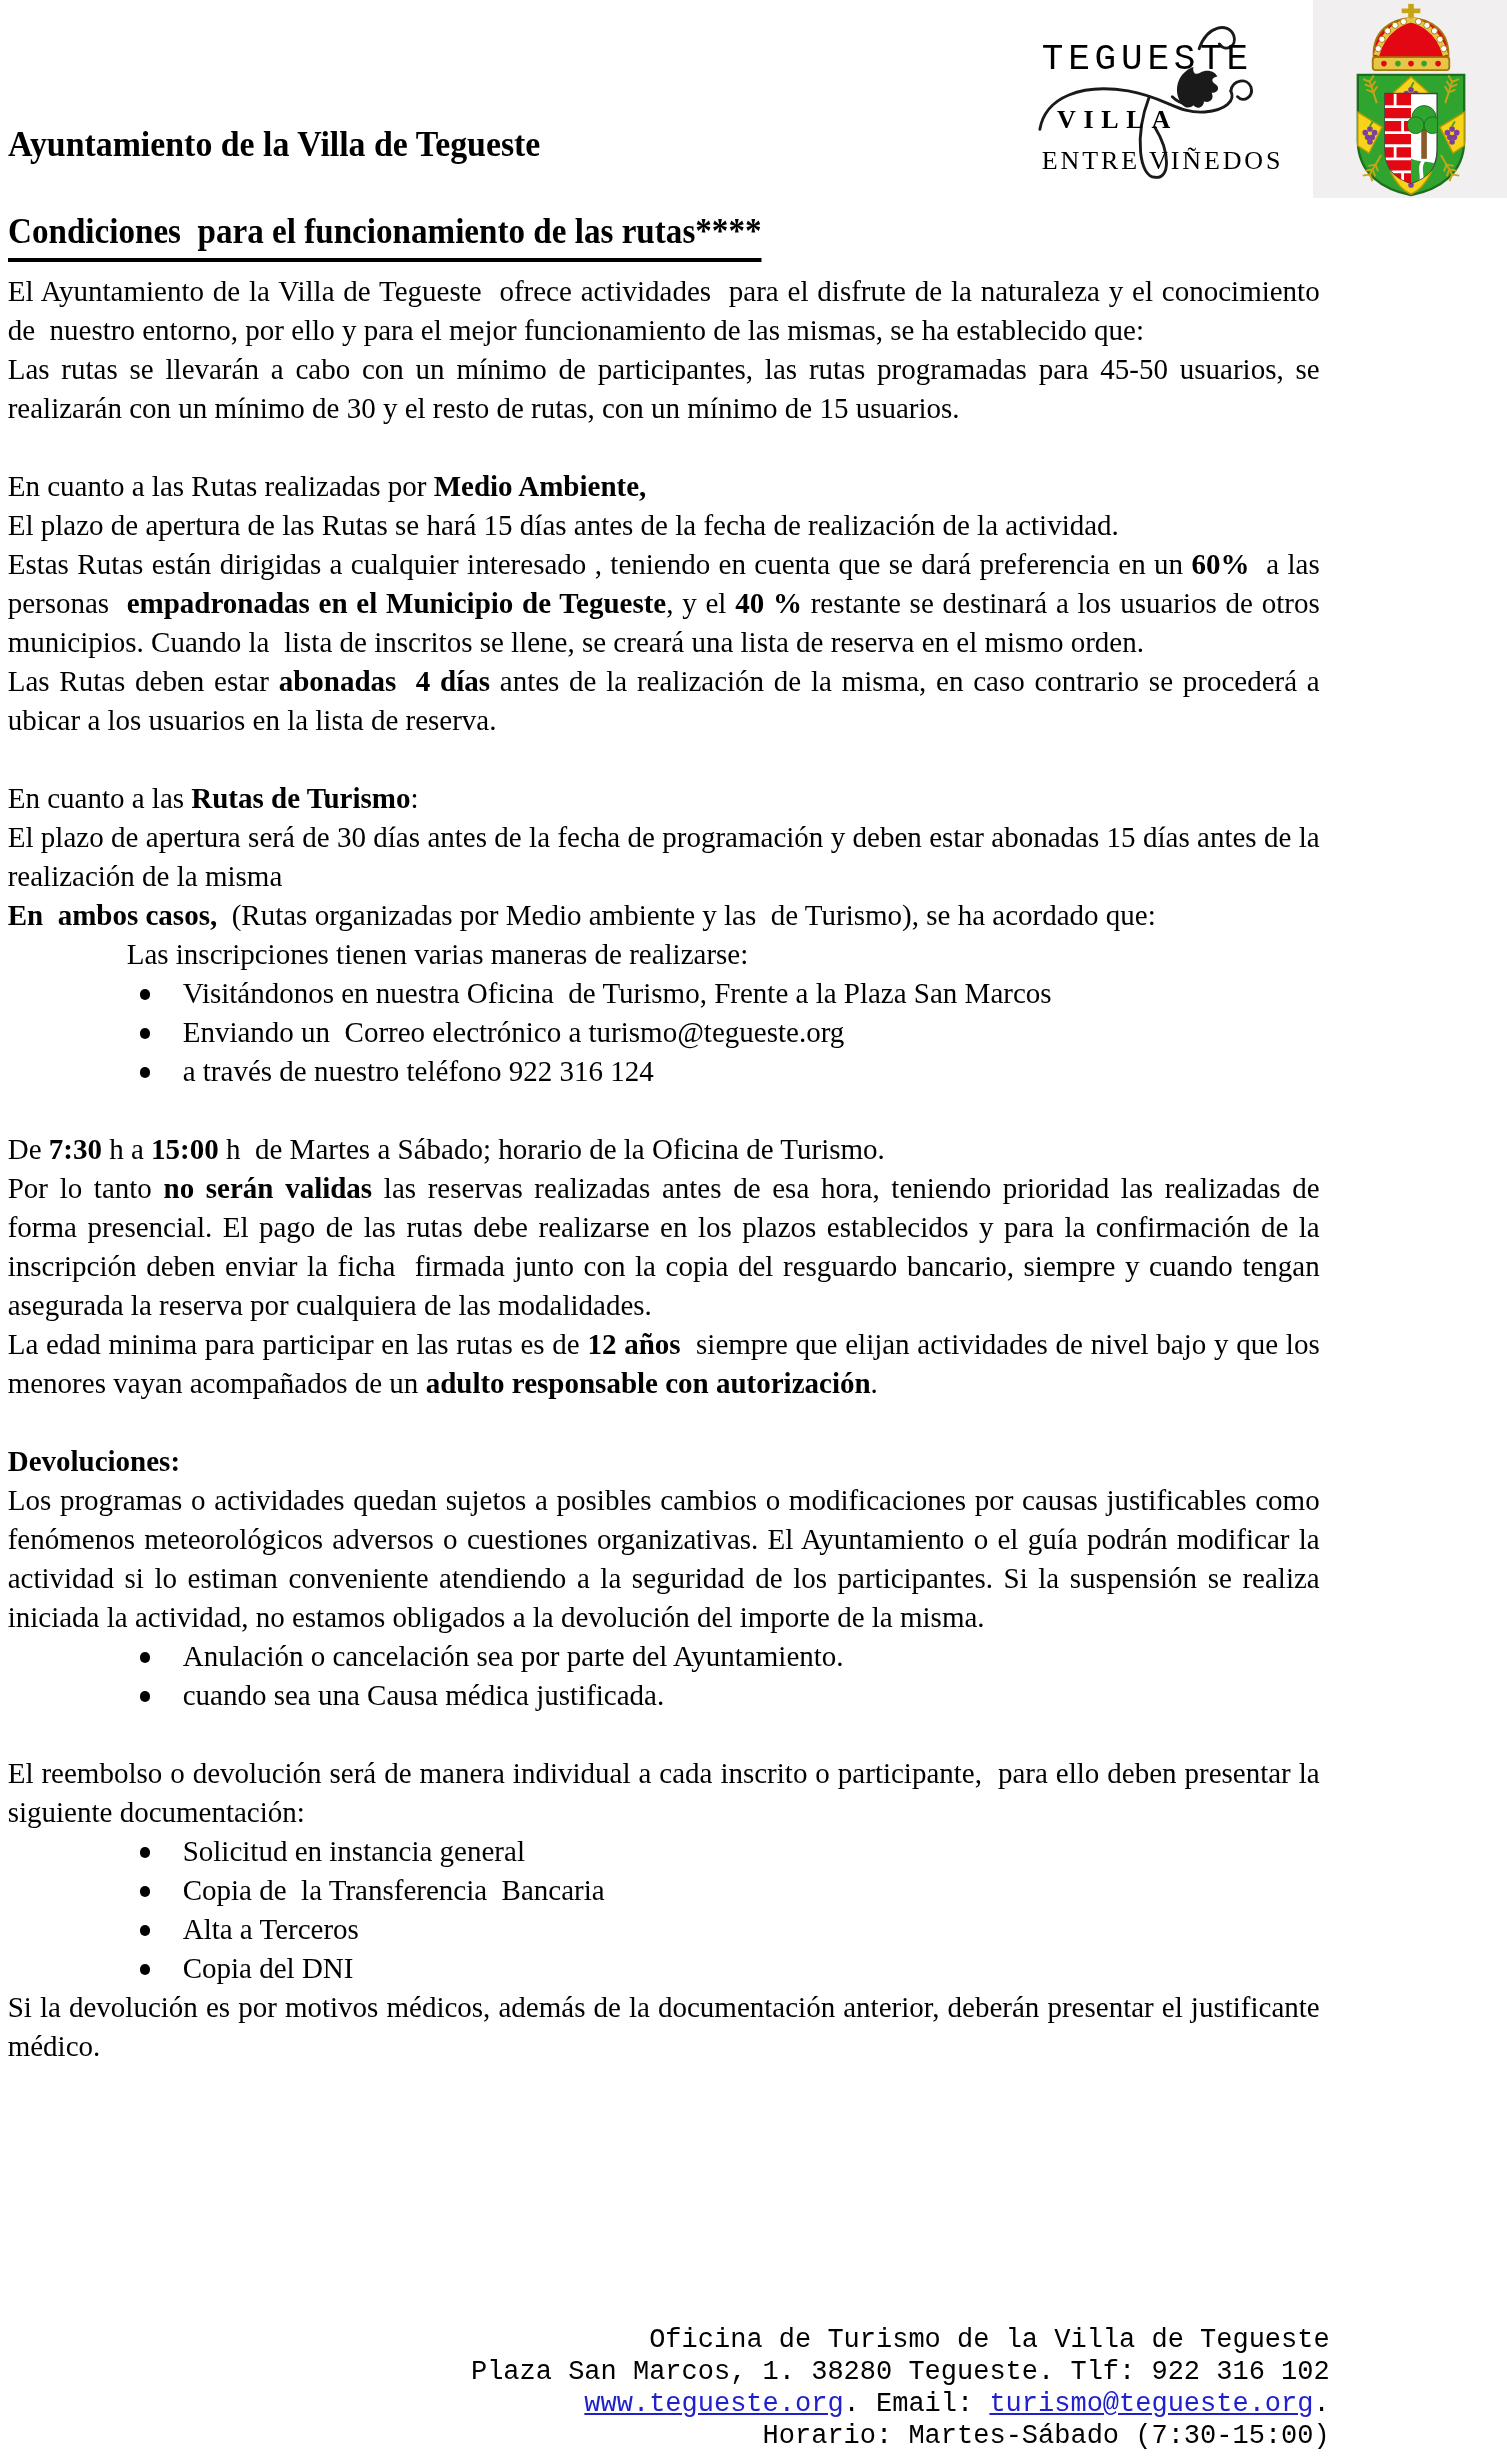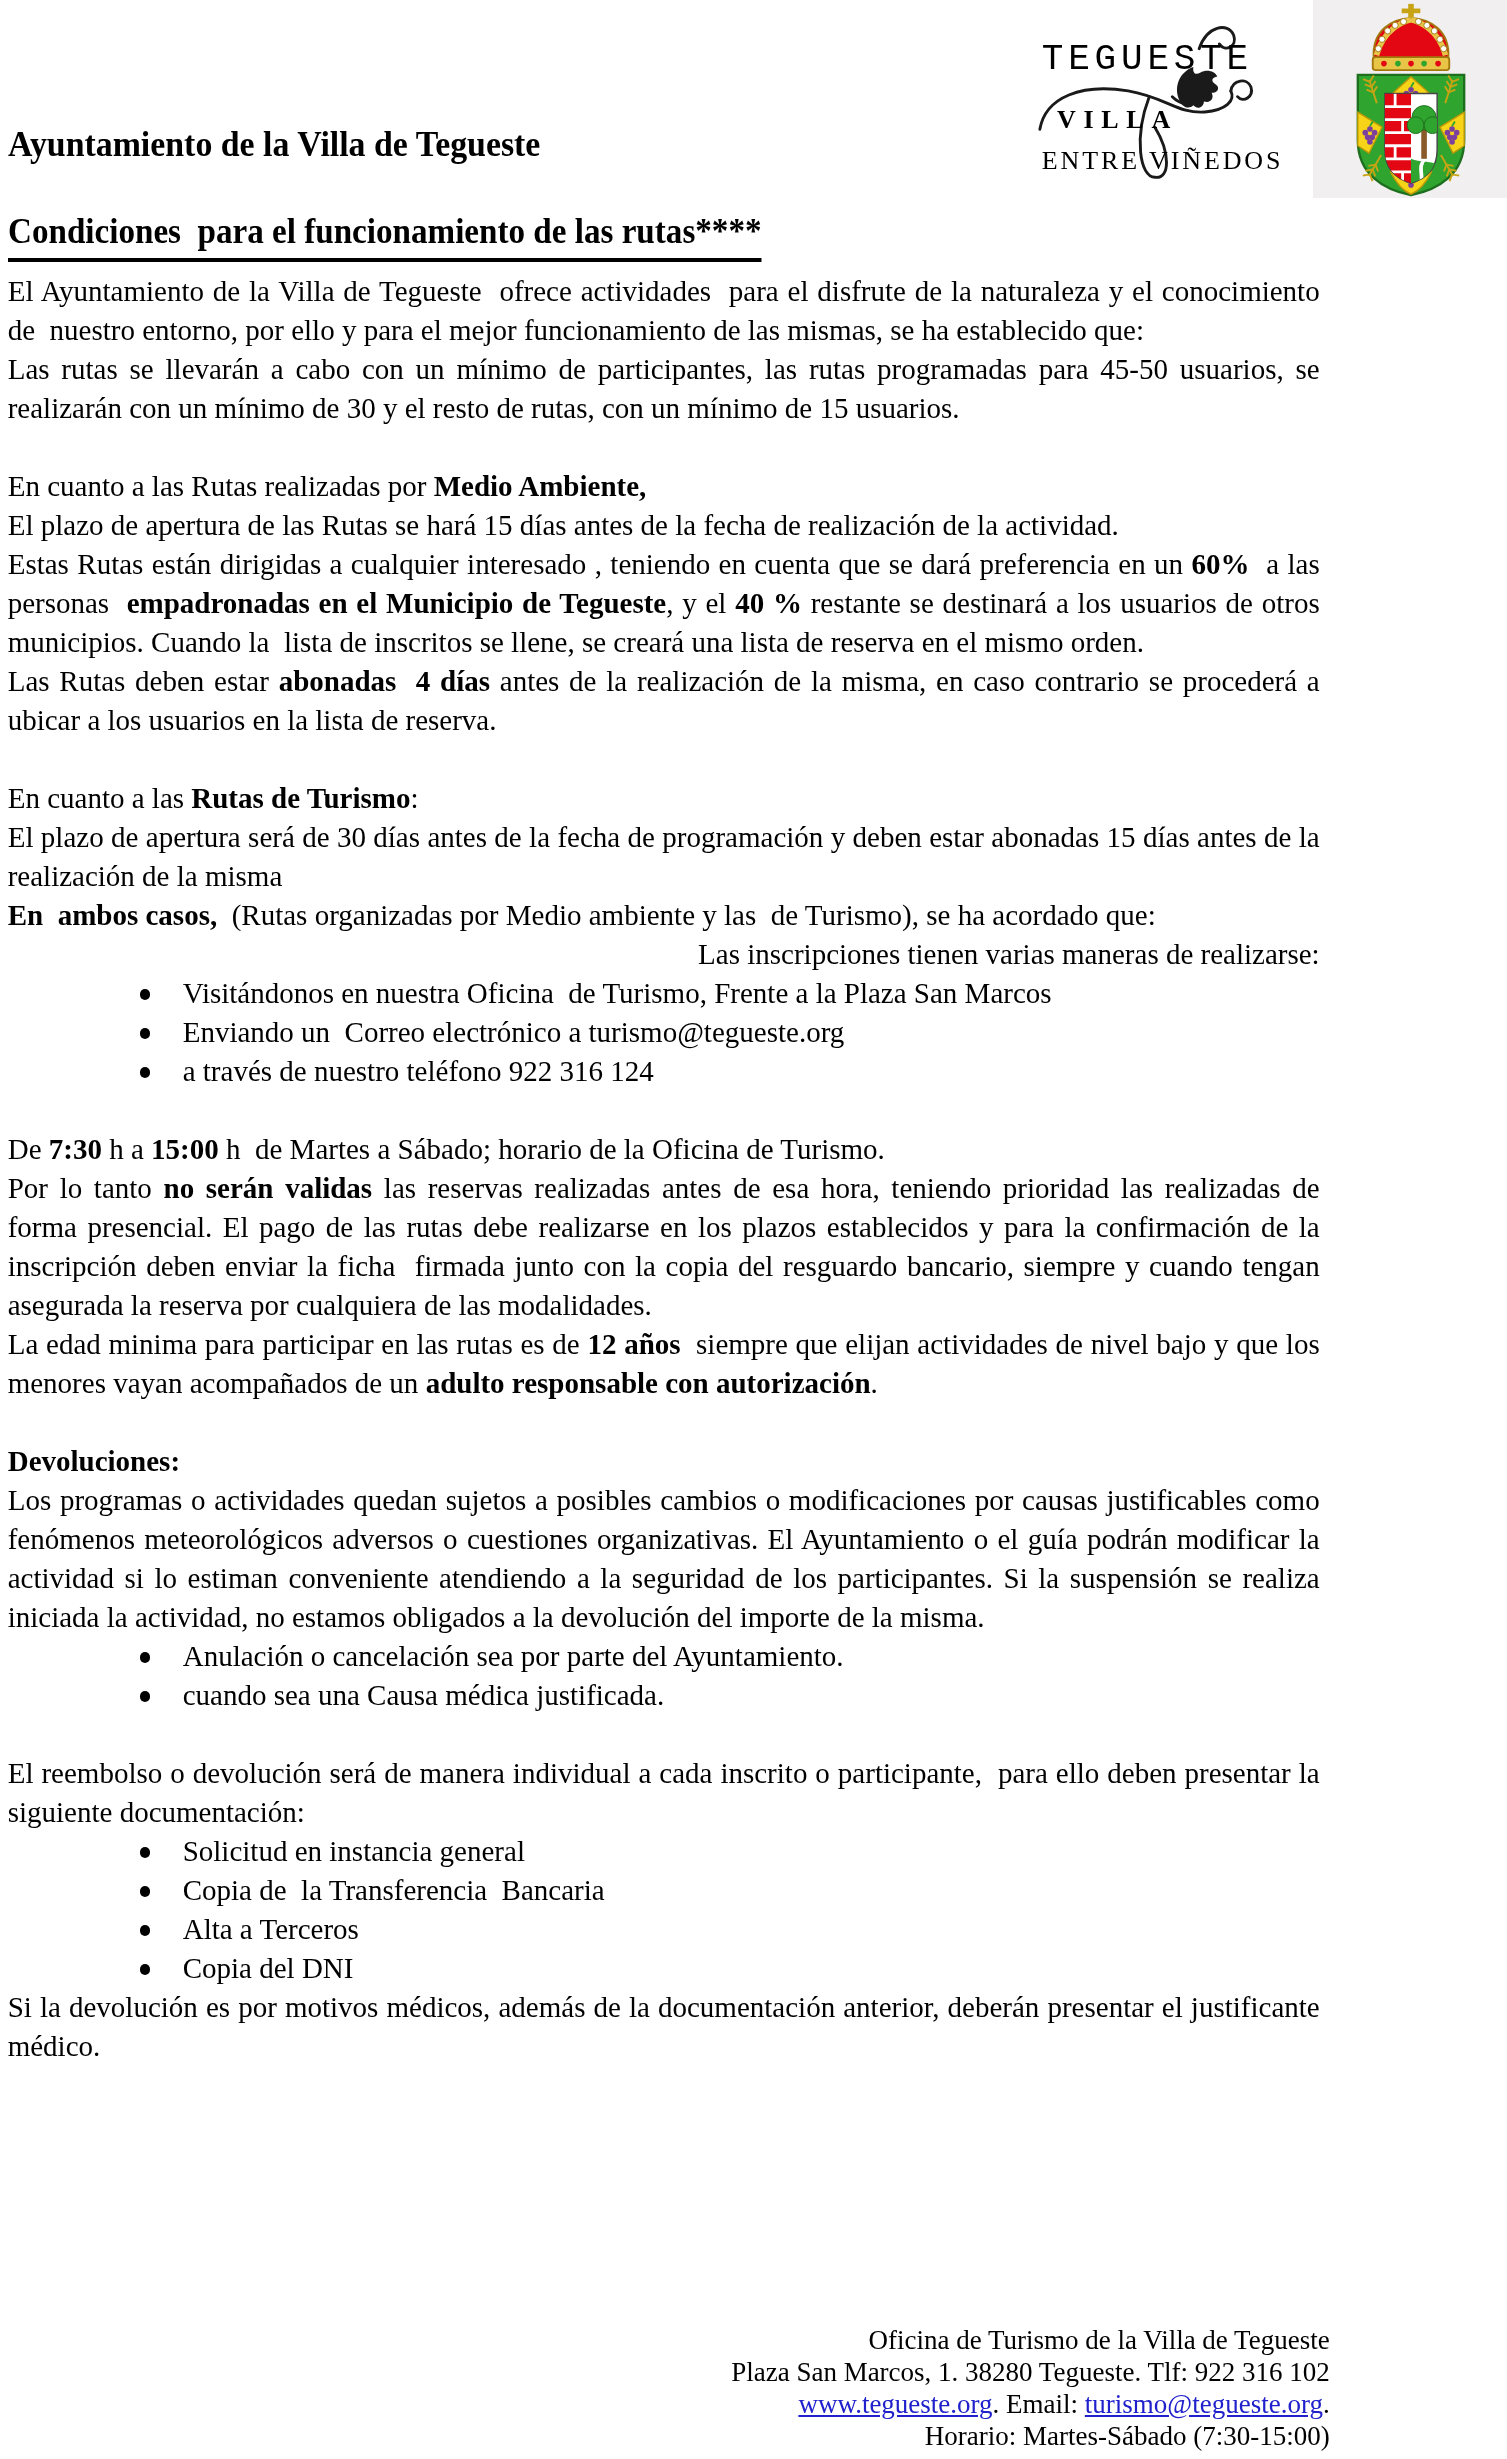--- a/index.html
+++ b/index.html
@@ -24,37 +24,37 @@
   .doc-title { position:absolute; left:7.7px; top:210px; }
   .doc-title-text {
     display:inline-block; font-size:36px; font-weight:bold; white-space:pre;
     border-bottom:4.8px solid #000; padding-bottom:5.8px;
     transform:scaleX(.92); transform-origin:left top;
   }
   
   .doc-body { position:absolute; left:7.7px; top:272px; width:1312px; font-size:29px; line-height:39px; }
   .doc-body p { margin:0; text-align:justify; white-space:pre-wrap; }
   .doc-body p.heading { text-align:left; }
-  .doc-body p.indent { padding-left:119px; text-align:right; }
+  .doc-body p.indent { padding-left:119px; text-align:left; }
   .gap { height:39px; }
   .doc-body ul { list-style:none; }
   .doc-body li { position:relative; padding-left:175px; text-align:left; white-space:pre-wrap; }
   .doc-body li::before {
     content:""; position:absolute; left:132px; top:15.4px;
     width:10.6px; height:10.6px; border-radius:50%; background:#000;
   }
   .b { font-weight:bold; }
   .u { text-underline-offset:4.8px;text-align:right; }
   .link { color:#2020cc; text-decoration:underline; }
   
   .doc-footer {
     position:absolute; left:7.7px; top:2324px; width:1322px;
     text-align:right; font-size:27px; line-height:32px;
   }
-  .footer-line { white-space:pre-wrap; }
+  .footer-line { white-space:pre-wrap;font-family:Liberation Mono, monospace; }
 </style>
 </head>
 <body>
 
 <div class="page">
 
   <div class="arms-bg"></div>
 
   <div class="org-title">Ayuntamiento de la Villa de Tegueste</div>
 

